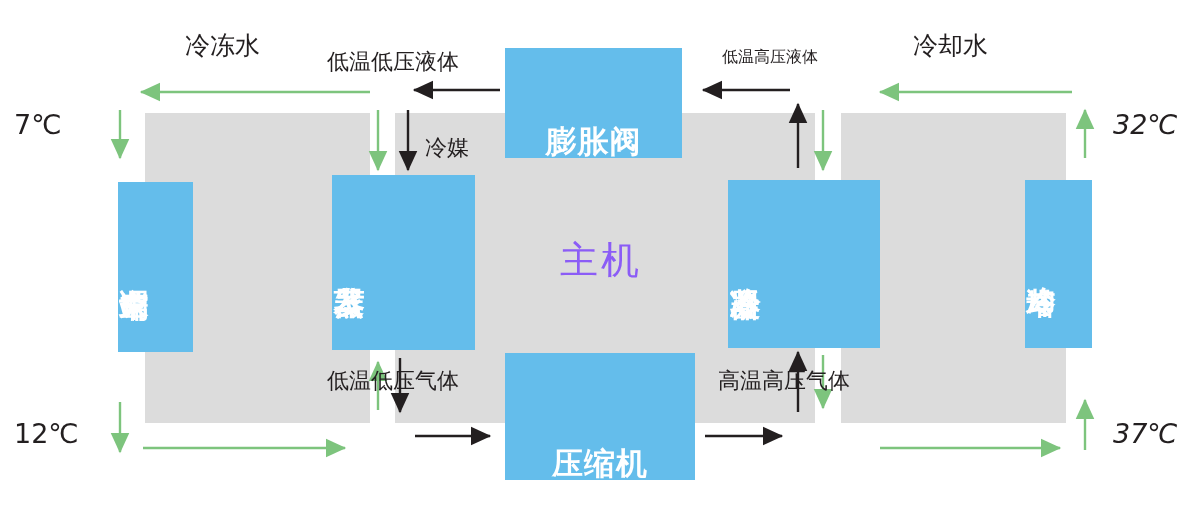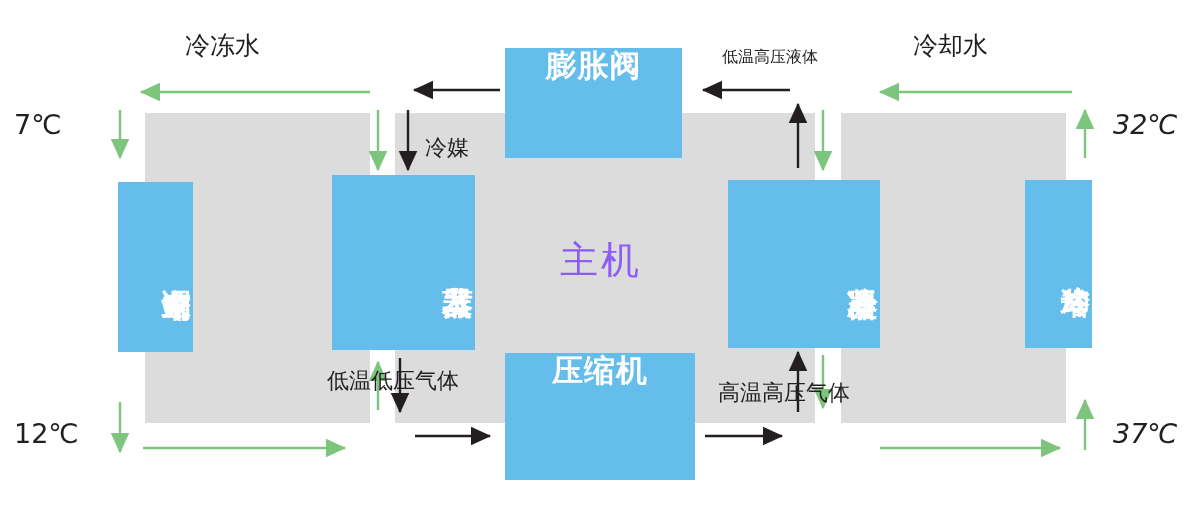--- a/index.html
+++ b/index.html
@@ -17,21 +17,21 @@
   }
   .panel {
     position: absolute;
     background: #dcdcdc;
   }
   .unit {
     position: absolute;
     background: #64bdeb;
     color: #ffffff;
     display: flex;
-    align-items: flex-start;
+    align-items: flex-end;
     justify-content: center;
     font-weight: bold;
     letter-spacing: 1px;
   }
   .unit.vert {
     writing-mode: vertical-rl;
     text-orientation: upright;
     line-height: 1.12;
   }
   .unit.horiz {
@@ -154,30 +154,31 @@
   <div class="unit vert" style="left:728px; top:180px; width:152px; height:168px; font-size:31px;">
     <span>冷凝器</span>
   </div>
 
   <div class="unit vert" style="left:1025px; top:180px; width:67px; height:168px; font-size:29px;">
     <span>冷却塔</span>
   </div>
 
   <div class="label" style="left:185px; top:29px; font-size:25px;">冷冻水</div>
 
+  <div class="label" style="left:327px; top:47px; font-size:22px;">低温低压液体</div>
 
   <div class="label" style="left:425px; top:133px; font-size:22px;">冷媒</div>
 
   <div class="label" style="left:722px; top:47px; font-size:16px;">低温高压液体</div>
 
   <div class="label" style="left:913px; top:29px; font-size:25px;">冷却水</div>
 
   <div class="label" style="left:327px; top:366px; font-size:22px;">低温低压气体</div>
 
-  <div class="label" style="left:718px; top:366px; font-size:22px;margin-top:12px;">高温高压气体</div>
+  <div class="label" style="left:718px; top:366px; font-size:22px;">高温高压气体</div>
 
   <div class="temp" style="left:14px; top:109px;">7℃</div>
 
   <div class="temp" style="left:14px; top:418px;">12℃</div>
 
   <div class="temp" style="left:1113px; top:109px;font-style:italic;">32℃</div>
 
   <div class="temp" style="left:1113px; top:418px;font-style:italic;">37℃</div>
 
 </div>

